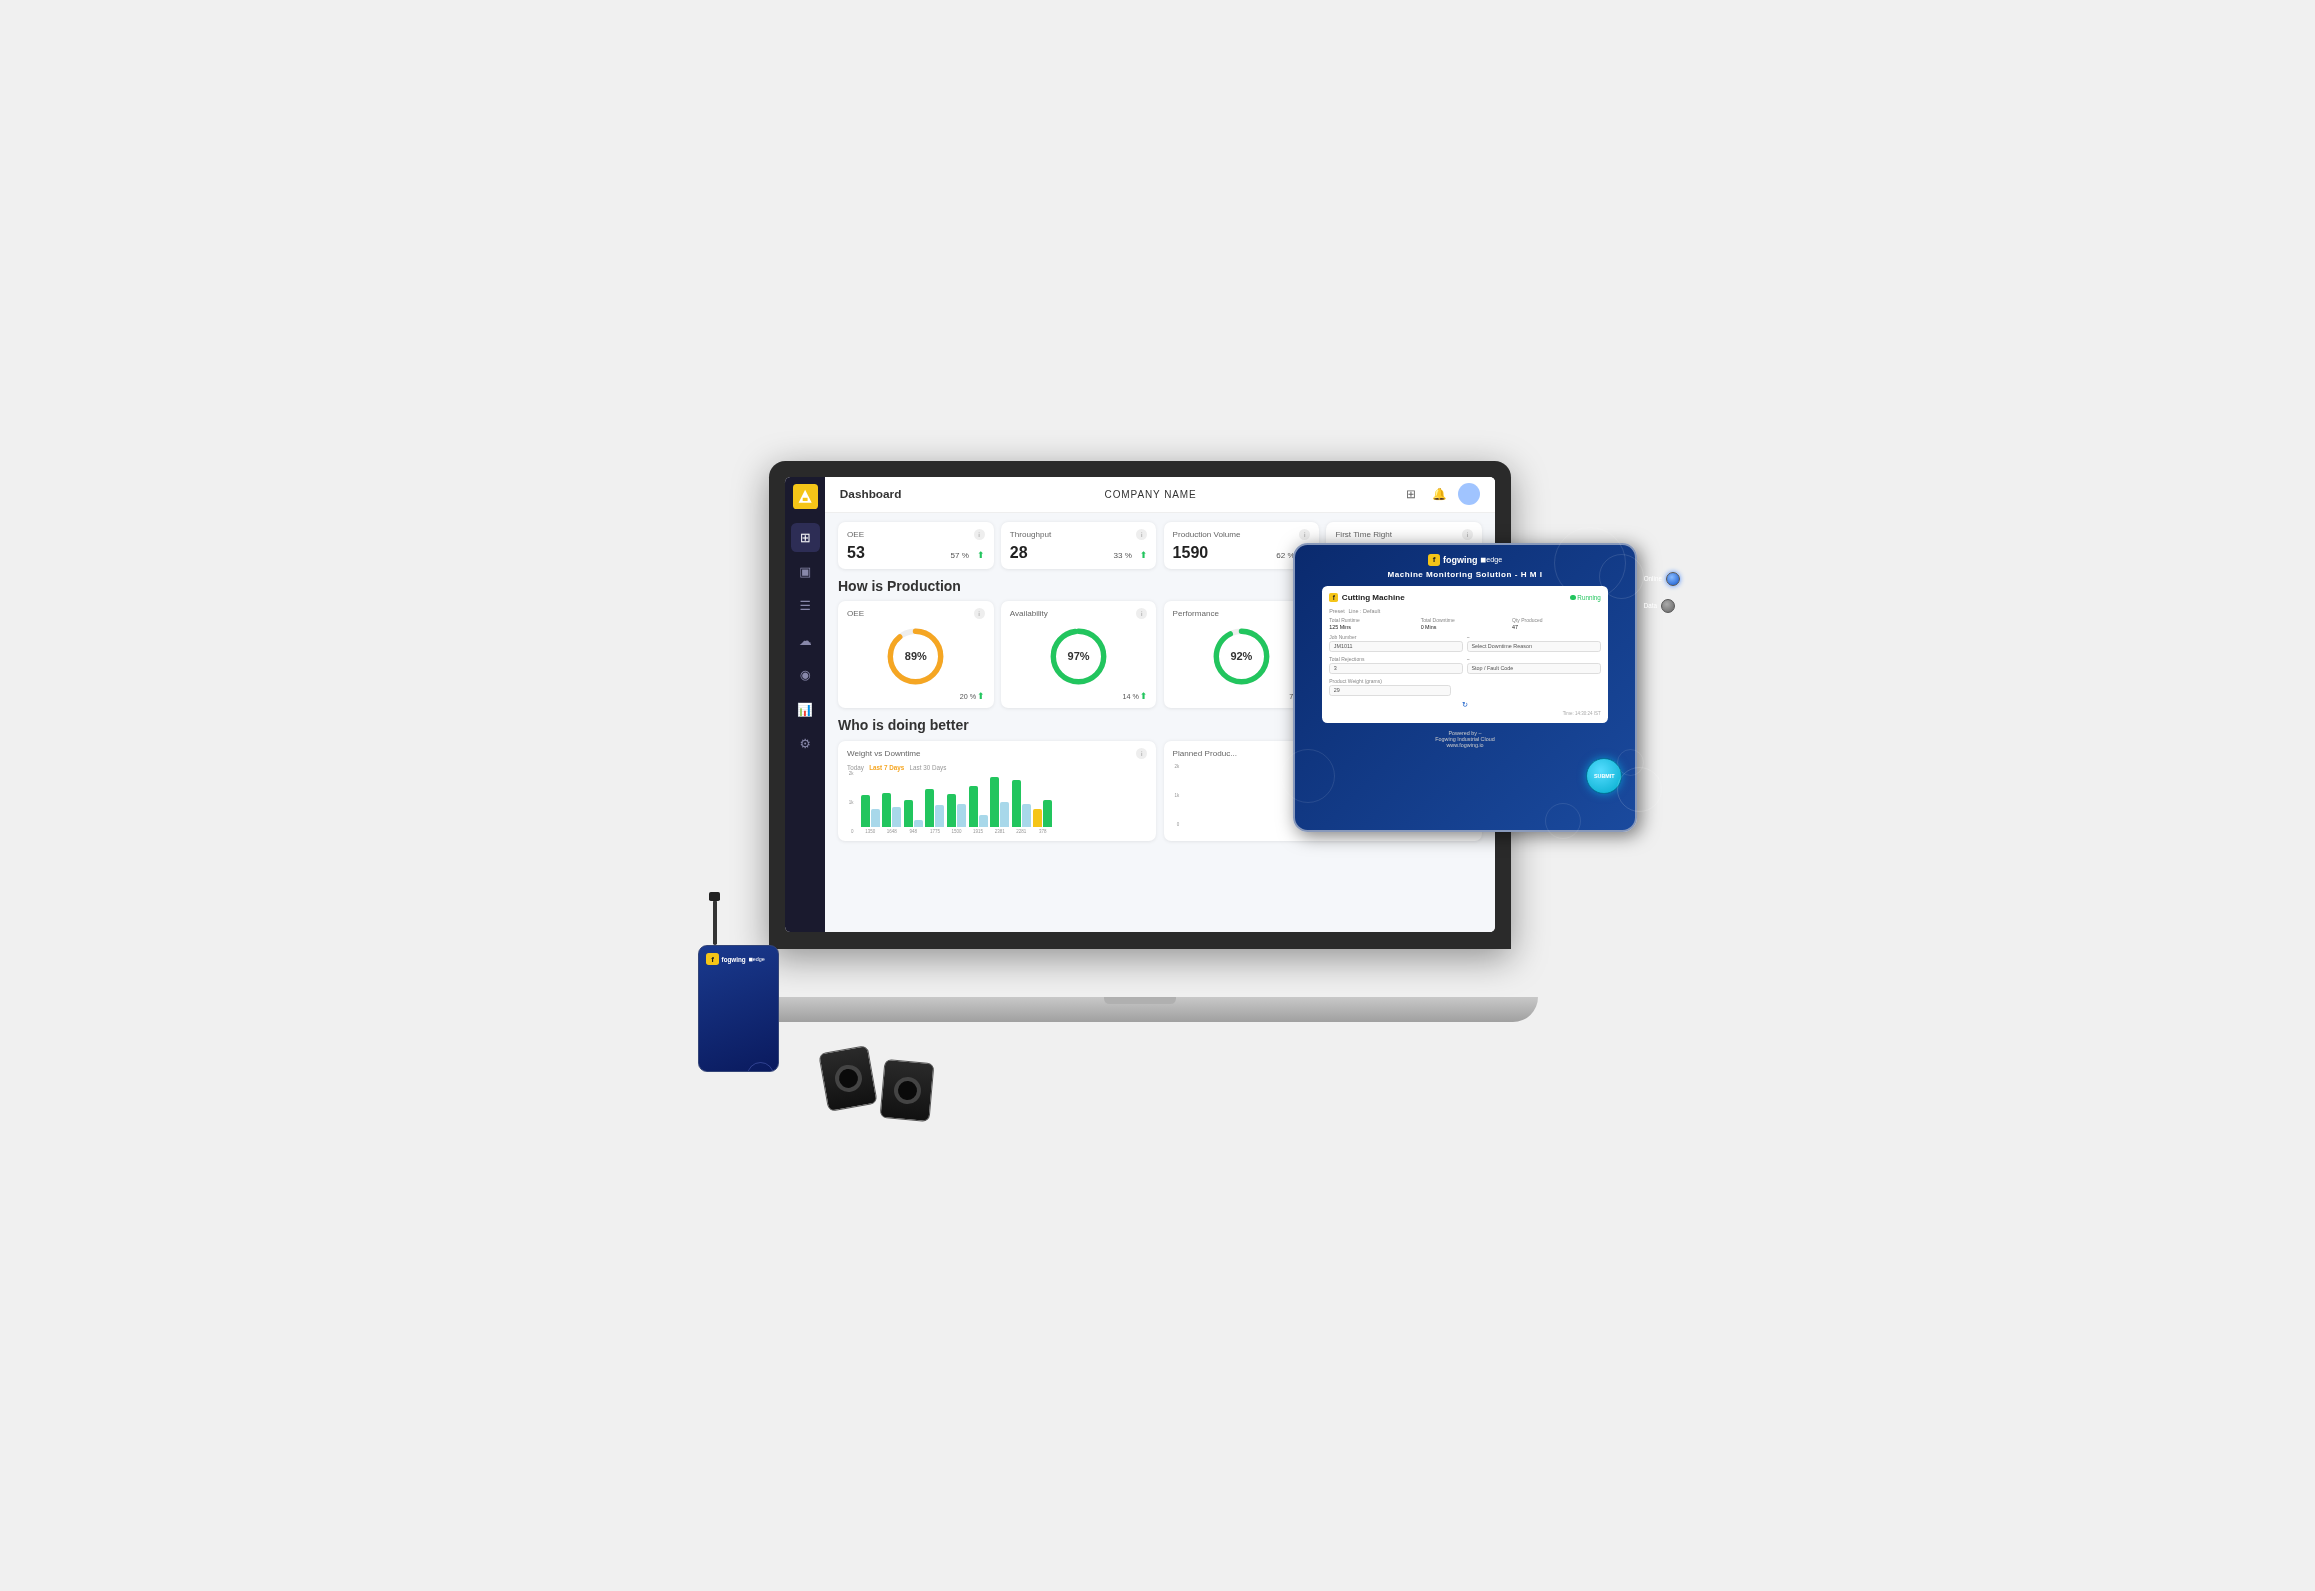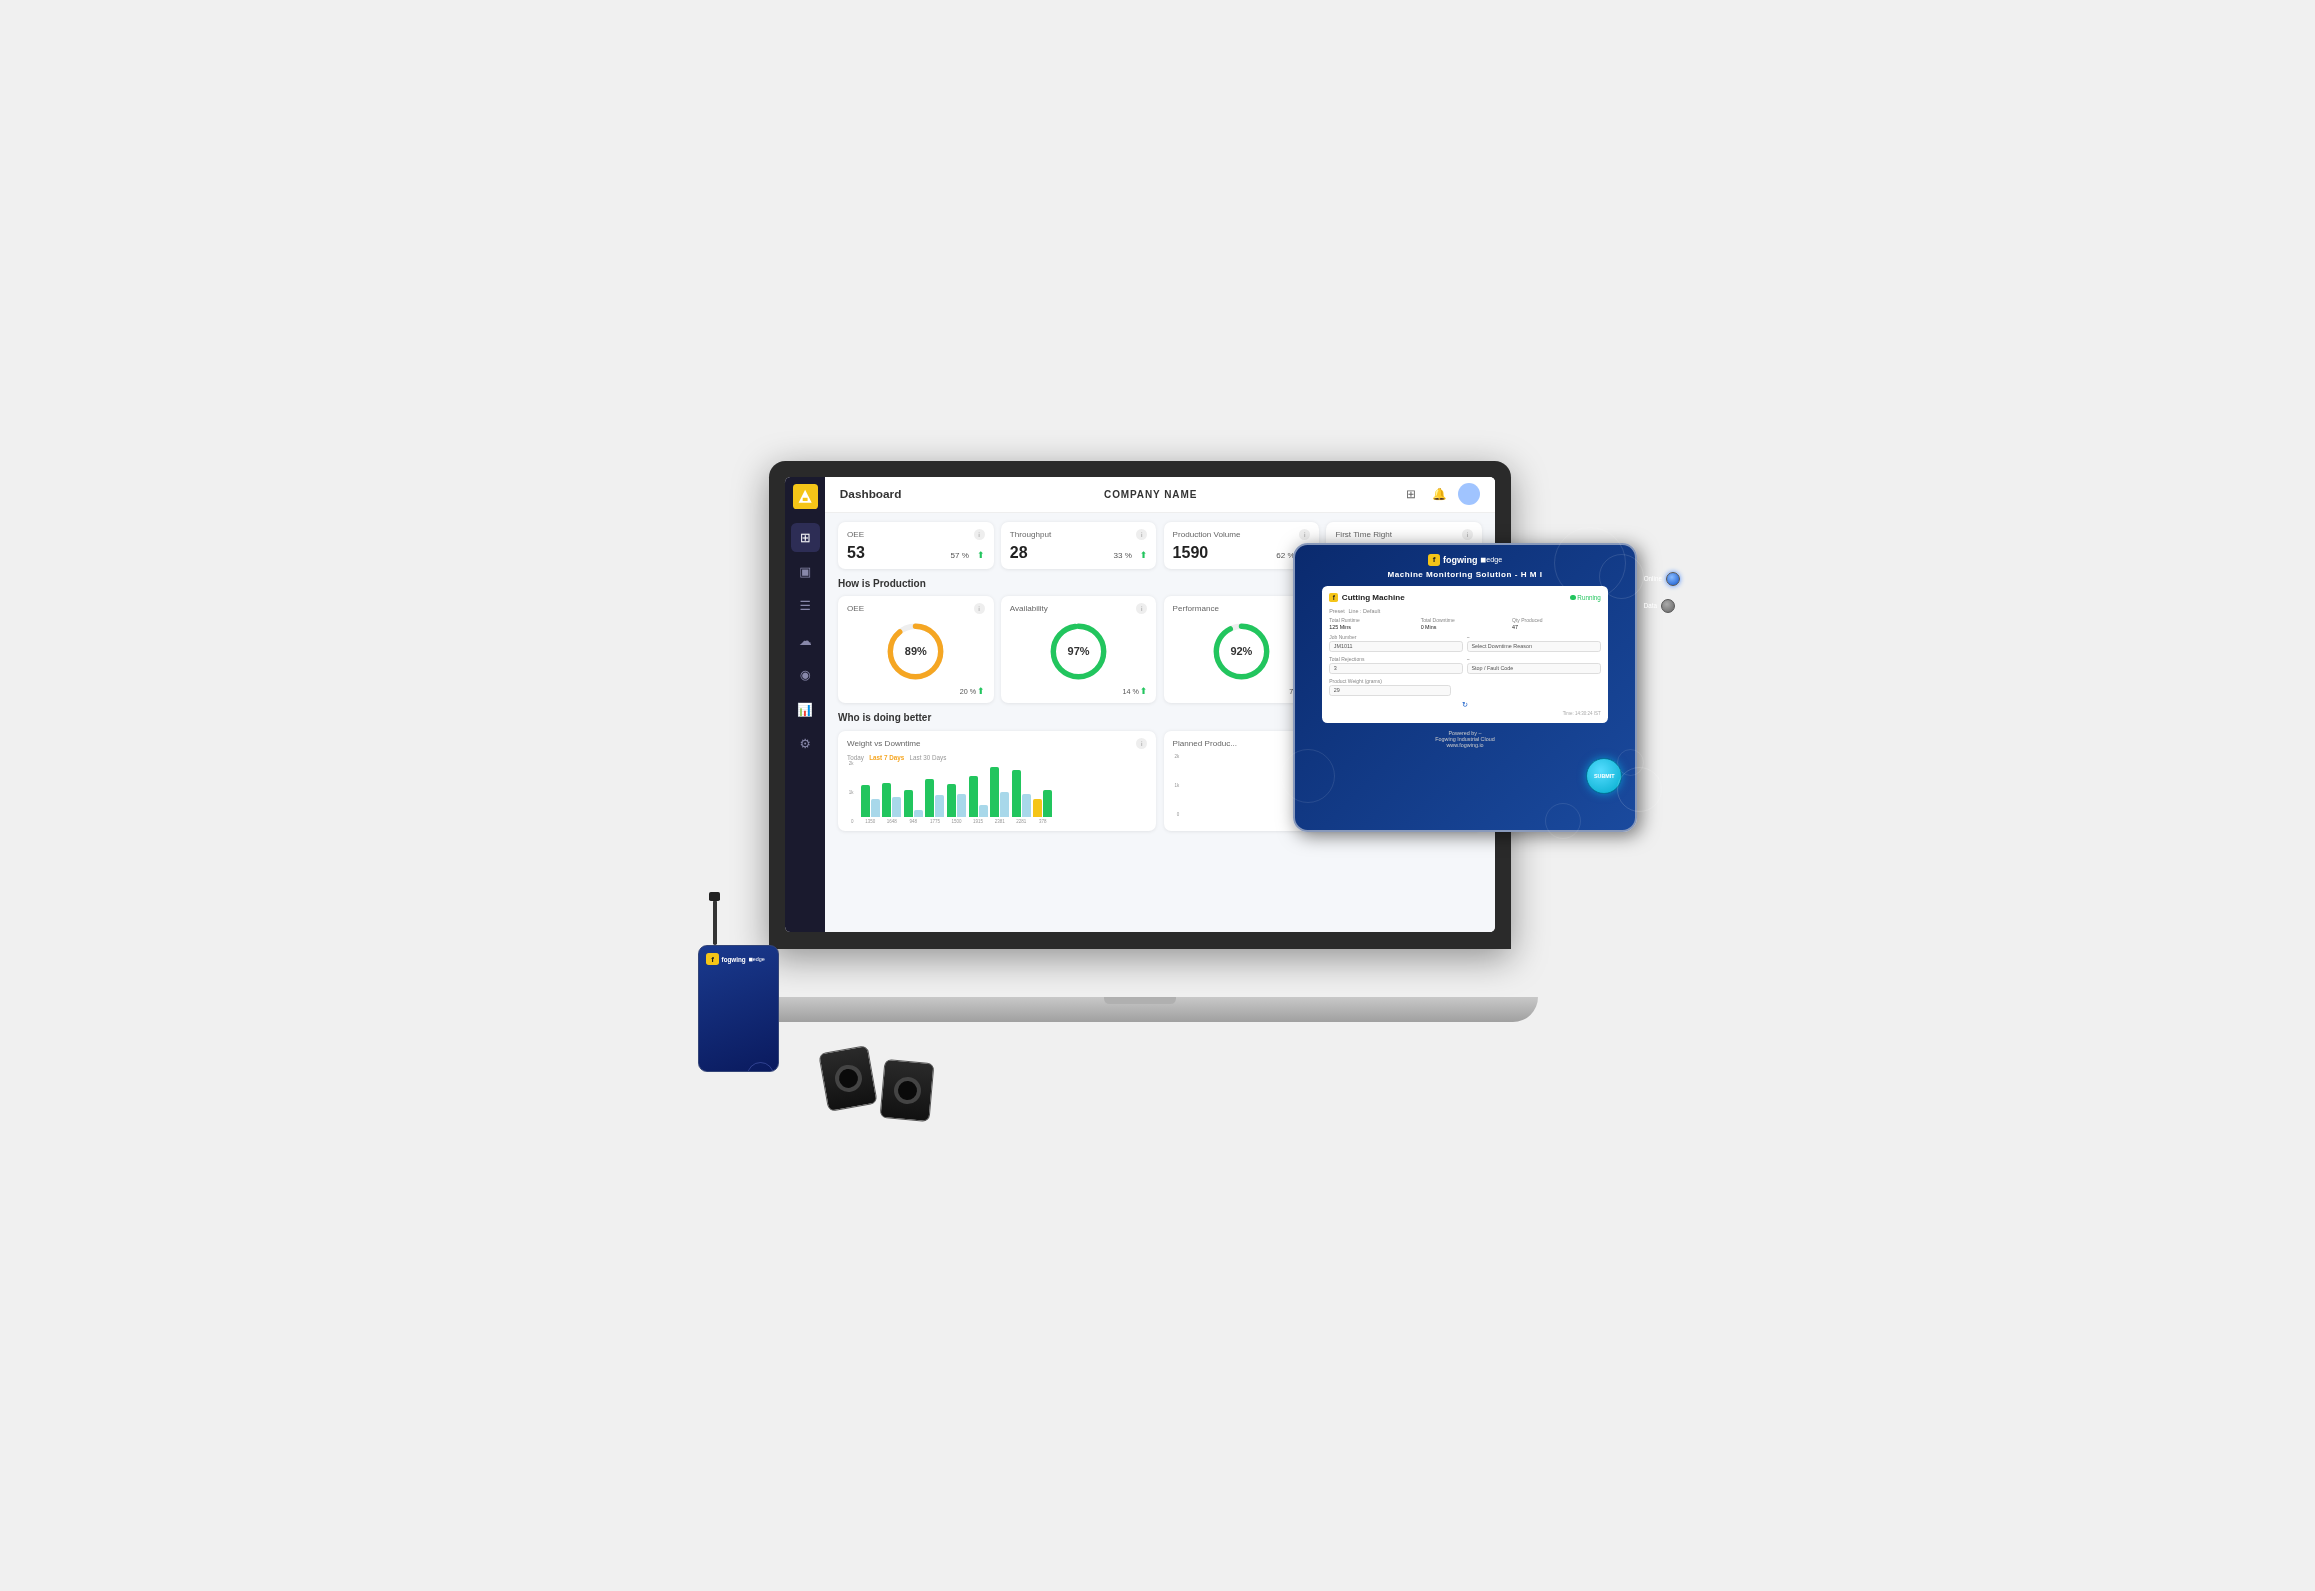--- a/index.html
+++ b/index.html
@@ -139,21 +139,21 @@
     .header-title {
       font-size: 11.8px;
       font-weight: 700;
       color: #333;
     }
 
     .header-company {
       flex: 1;
       text-align: center;
       font-size: 10px;
-      font-weight: 700;
+      font-weight: 400;
       color: #333;
       letter-spacing: 0.9px;
     }
 
     .header-actions {
       display: flex;
       align-items: center;
       gap: 7.2px;
     }
 
@@ -237,21 +237,21 @@
       gap: 8px;
     }
 
     .trend-up {
       color: #22c55e;
       font-size: 9px;
     }
 
     
     .section-title {
-      font-size: 10px;
+      font-size: 14px;
       font-weight: 700;
       color: #333;
       margin-bottom: 7.2px;
     }
 
     
     .gauge-row {
       display: grid;
       grid-template-columns: repeat(4, 1fr);
       gap: 7.2px;

